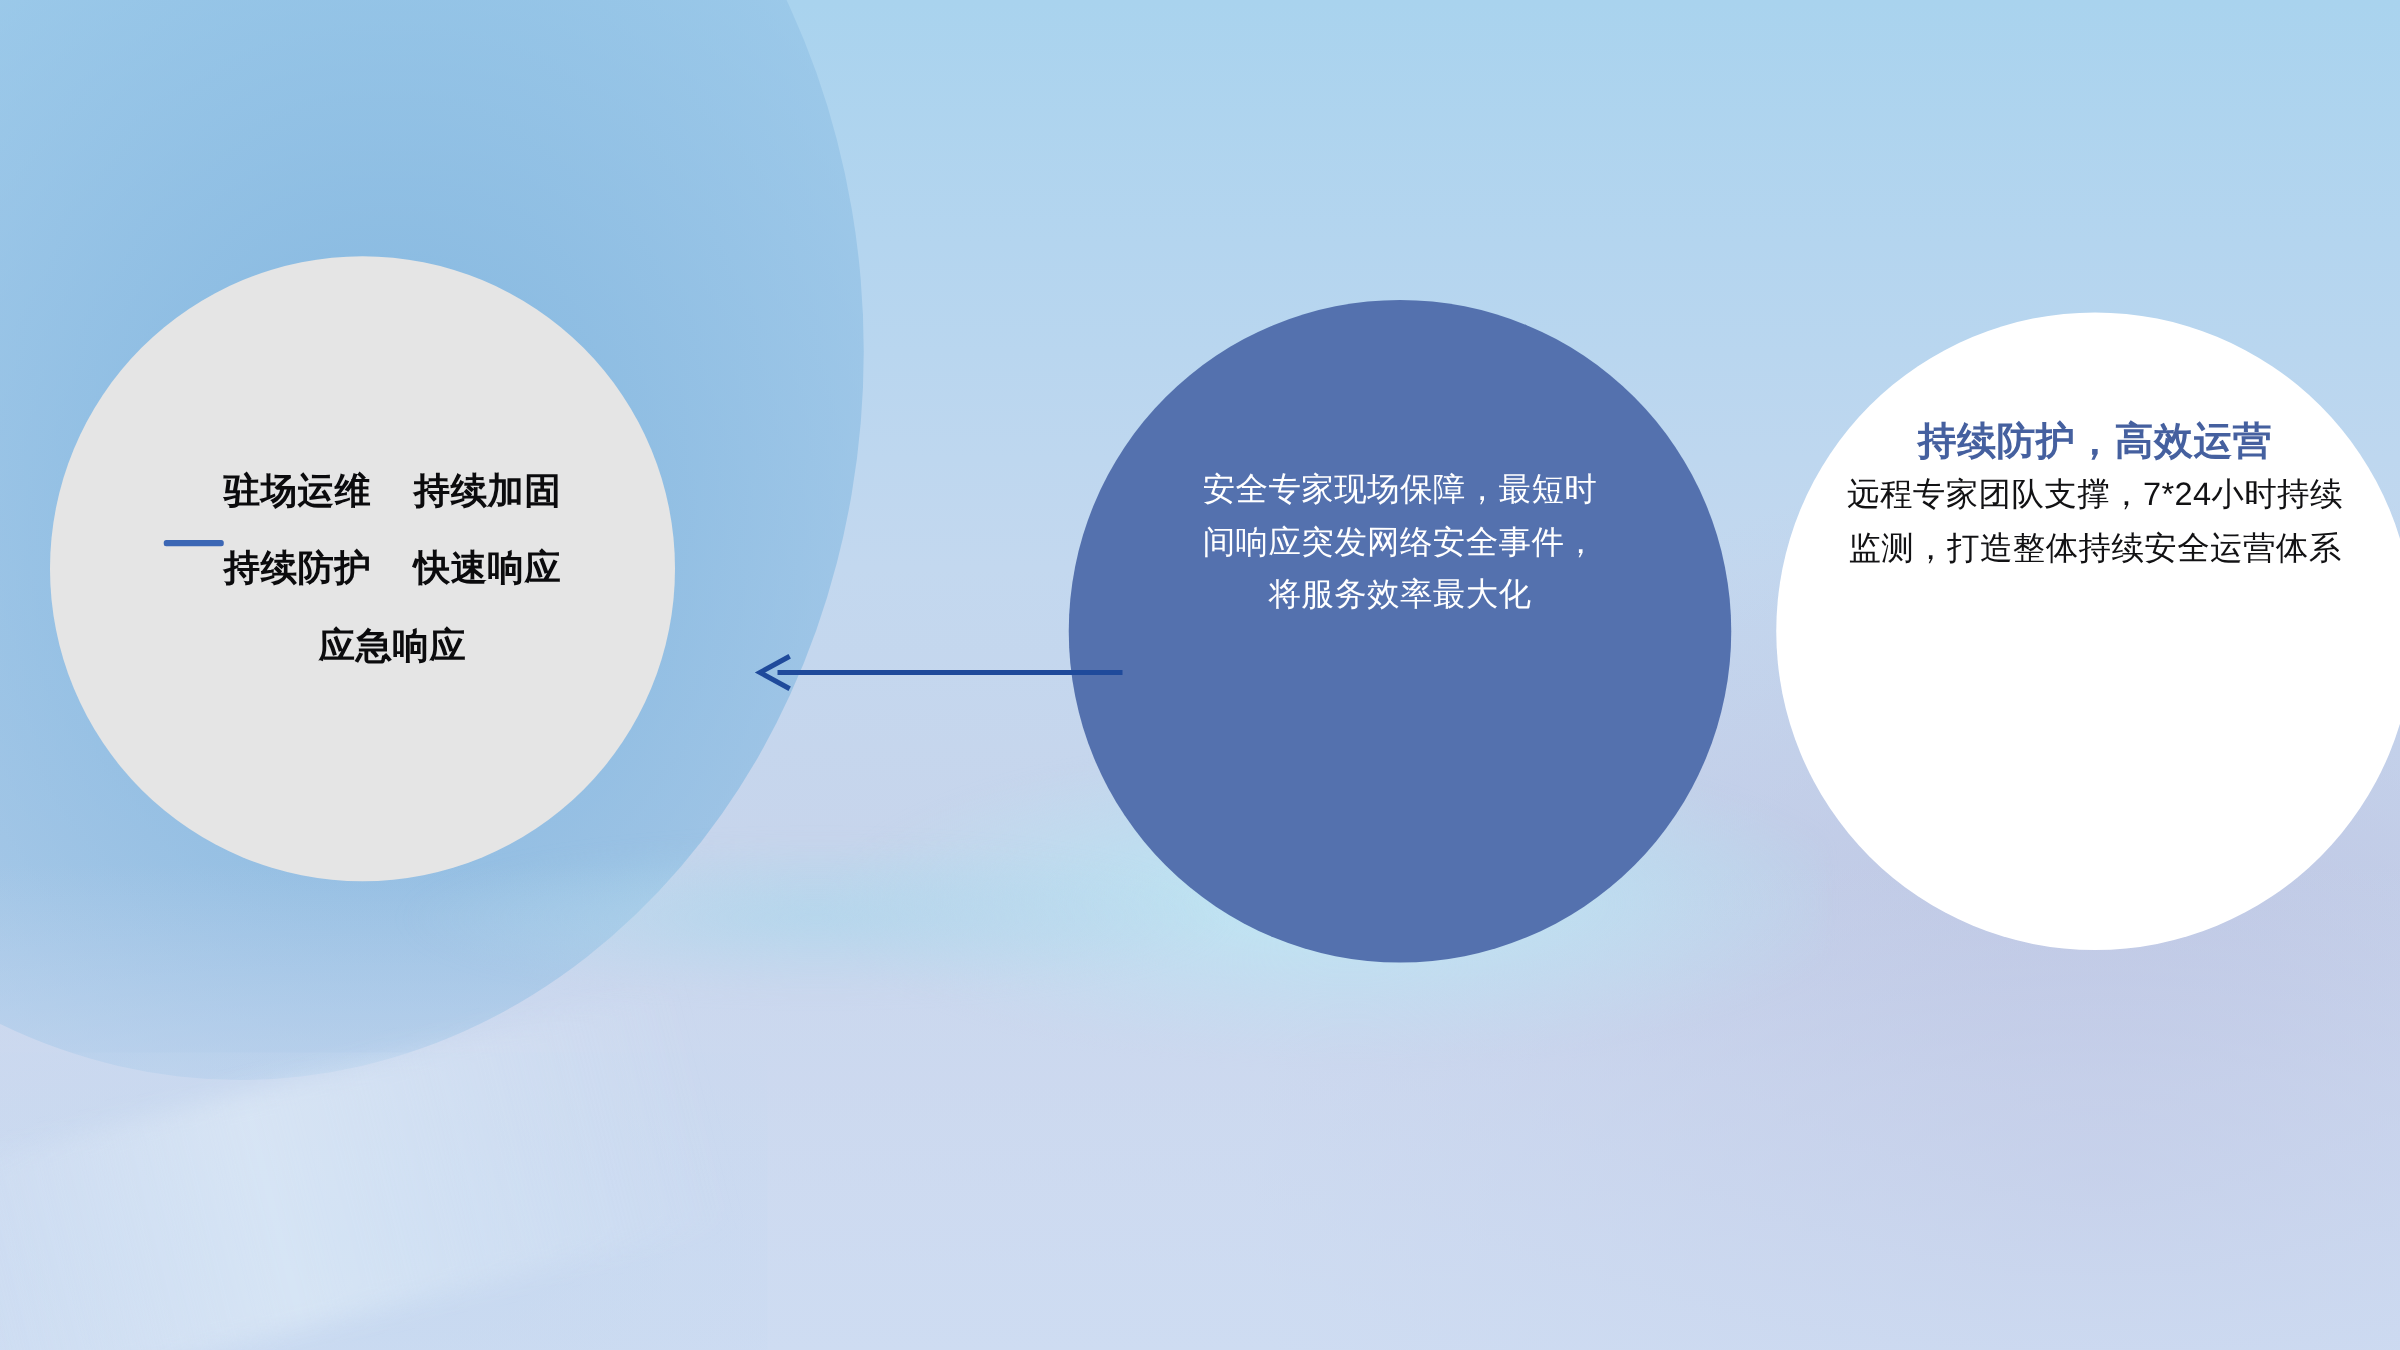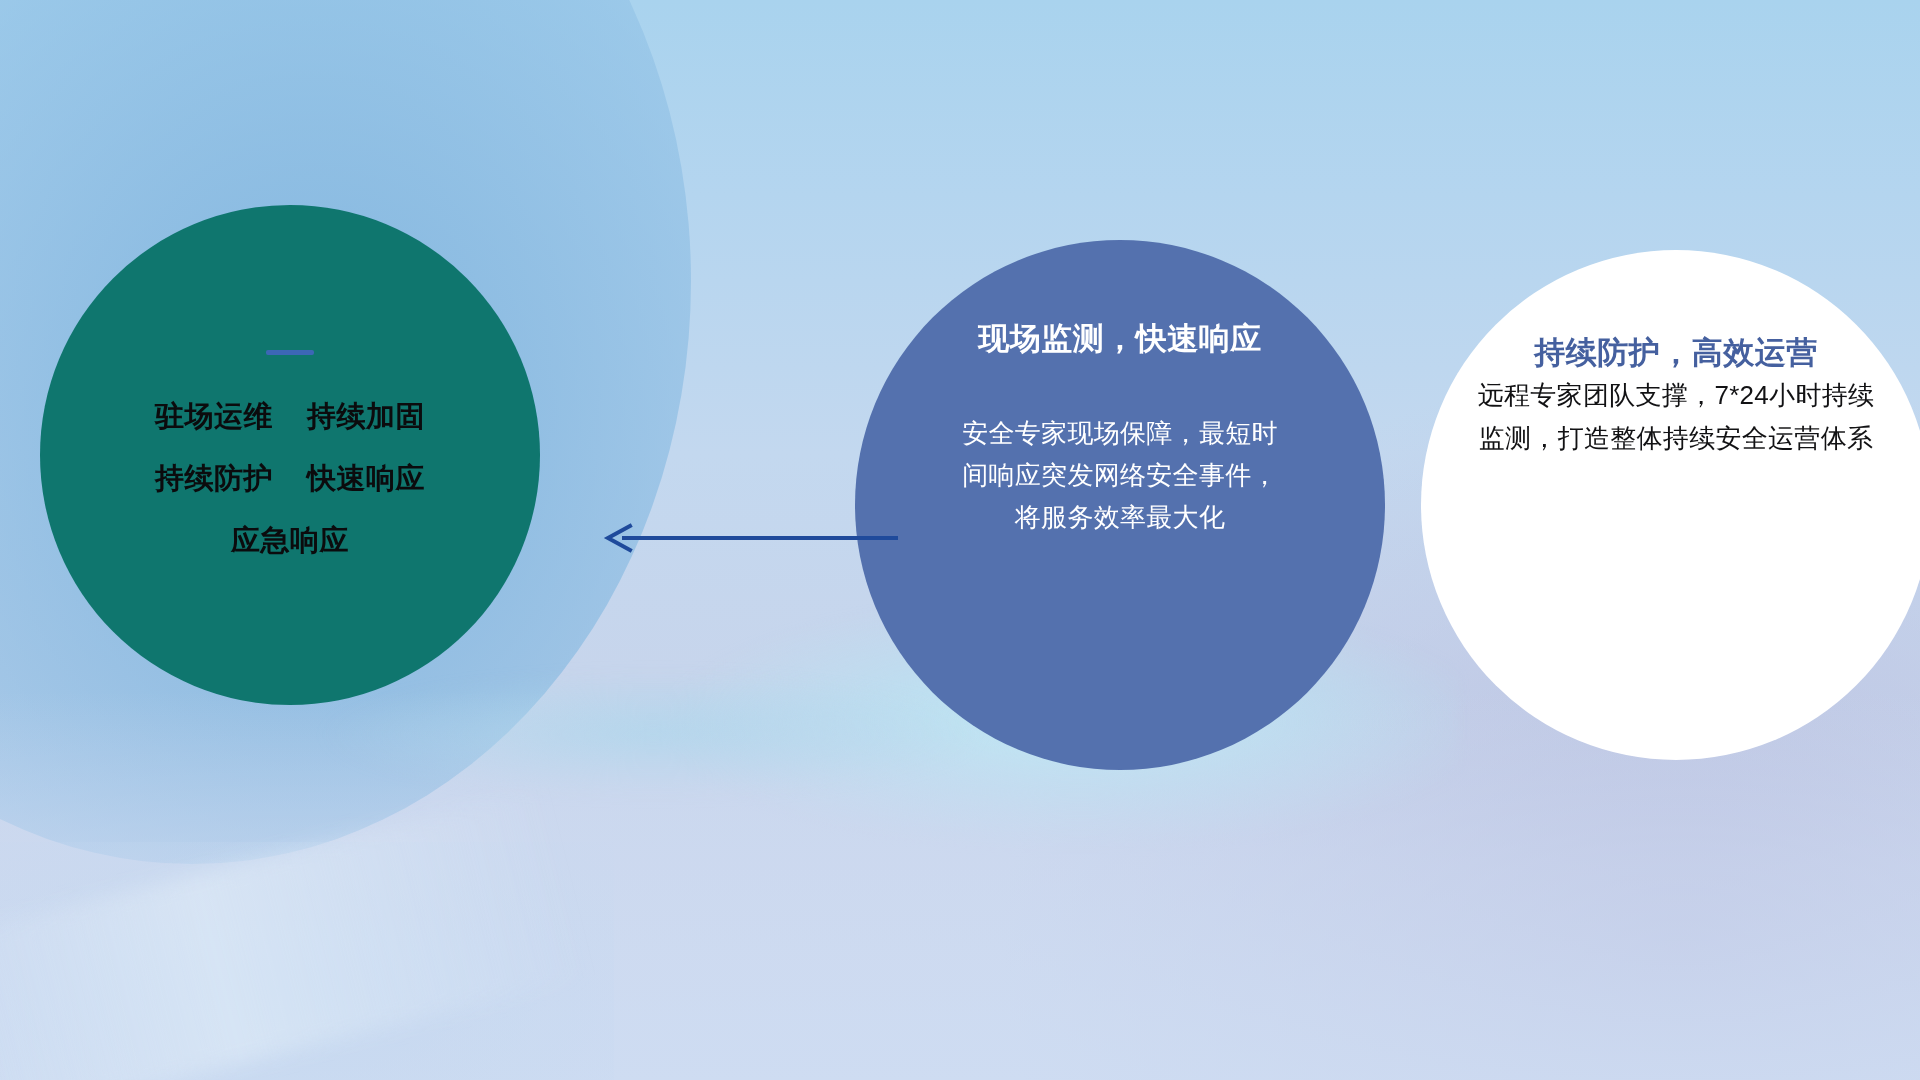--- a/index.html
+++ b/index.html
@@ -63,22 +63,22 @@
     background:linear-gradient(90deg, rgba(232,242,250,.0) 0%, rgba(232,242,250,.45) 45%, rgba(232,242,250,0) 100%);
     filter:blur(10px);
   }
 
   
   .circle{ position:absolute; border-radius:50%; }
 
   #circle-left{
     left:40px; top:205px;
     width:500px; height:500px;
-    background:#0f766e;
-    display:flex; flex-direction:column;
+    background:#e5e5e5;
+    display:flex; flex-direction:row;
     align-items:center; justify-content:center;
   }
   .divider{
     width:48px; height:5px;
     background:#3c67b5;
     border-radius:2px;
     margin-bottom:42px;
   }
   .tag-rows{ display:flex; flex-direction:column; gap:22px; align-items:center; }
   .tag-row{
@@ -138,21 +138,20 @@
   <div class="bg-lav"></div>
   <div class="bg-tl"></div>
   <div class="bg-aqua"></div>
   <div class="bg-aqua2"></div>
   <div class="bg-bot"></div>
   <div class="bg-bl"></div>
   <div class="bg-streak"></div>
 </div>
 
 <div class="circle" id="circle-mid">
-  <div class="c-title">现场监测，快速响应</div>
   <div class="c-body">安全专家现场保障，最短时间响应突发网络安全事件，将服务效率最大化</div>
 </div>
 
 <div class="circle" id="circle-right">
   <div class="c-title">持续防护，高效运营</div>
   <div class="c-body">远程专家团队支撑，7*24小时持续监测，打造整体持续安全运营体系</div>
 </div>
 
 <div class="circle" id="circle-left">
   <div class="divider"></div>

